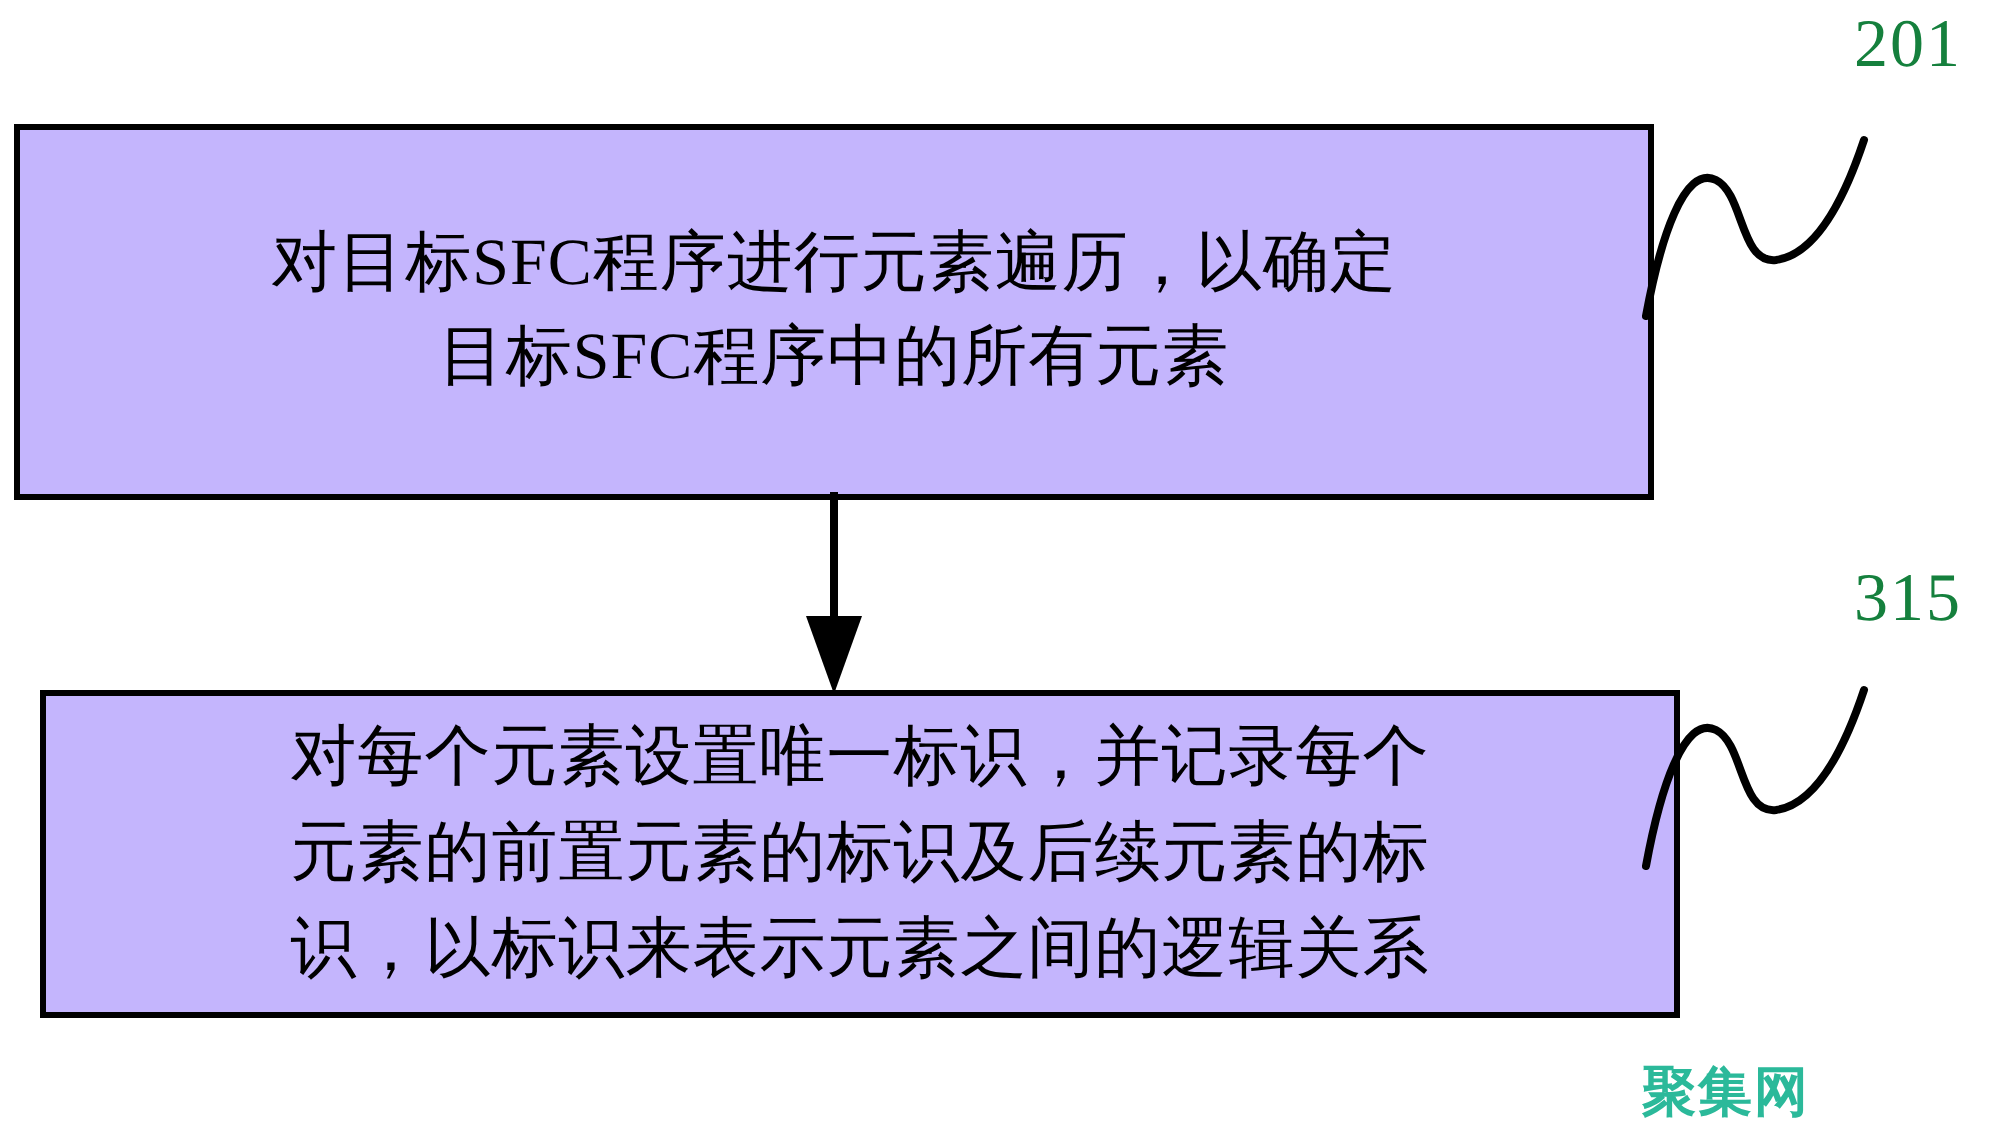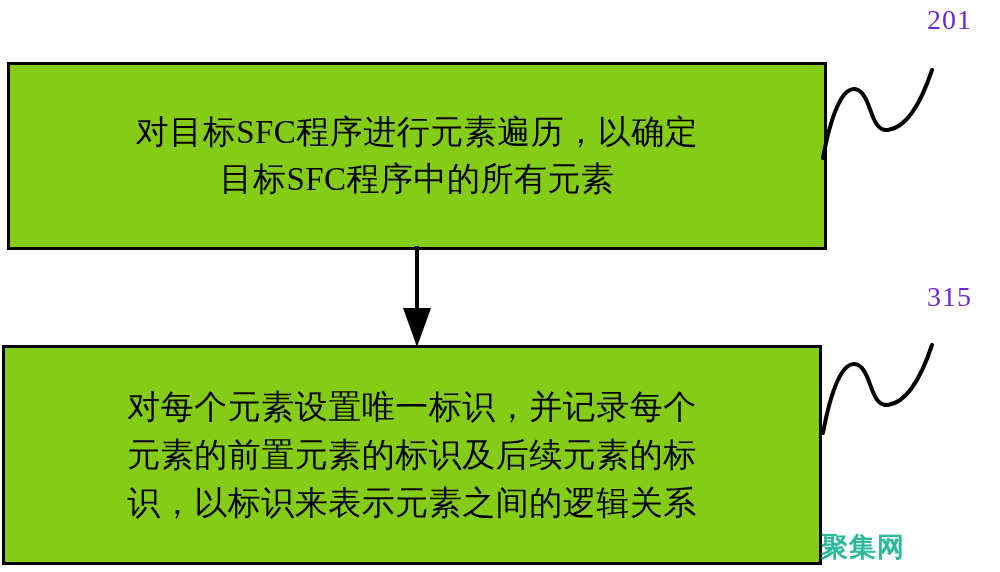--- a/index.html
+++ b/index.html
@@ -18,38 +18,38 @@
     height: 572px;
     background: #ffffff;
     overflow: hidden;
   }
 
   
   .proc-box {
     position: absolute;
     box-sizing: border-box;
     border: 3px solid #000000;
-    background: #84cc16;
+    background: #c4b5fd;
     display: flex;
     align-items: center;
     justify-content: center;
   }
 
   #box-201 {
     left: 7px;
     top: 62px;
     width: 820px;
     height: 188px;
   }
 
   #box-202 {
-    left: 2px;
+    left: 20px;
     top: 345px;
     width: 820px;
-    height: 220px;
+    height: 164px;
   }
 
   .box-text {
     font-family: "Liberation Serif", "DejaVu Serif", serif;
     font-size: 33px;
     line-height: 1.42;
     text-align: center;
     letter-spacing: 0.5px;
     white-space: pre-line;
     padding: 0 26px;
@@ -87,23 +87,23 @@
     left: 820px;
     top: 335px;
     width: 130px;
     height: 100px;
   }
 
   
   .ref-num {
     position: absolute;
     font-family: "Liberation Serif", "DejaVu Serif", serif;
-    font-size: 28px;
+    font-size: 34px;
     letter-spacing: 1px;
-    color: #6d28d9;
+    color: #15803d;
     line-height: 1;
   }
   #ref-201 { left: 927px; top: 6px; }
   #ref-202 { left: 927px; top: 283px; }
 
   
   #watermark {
     position: absolute;
     left: 821px;
     top: 533px;

